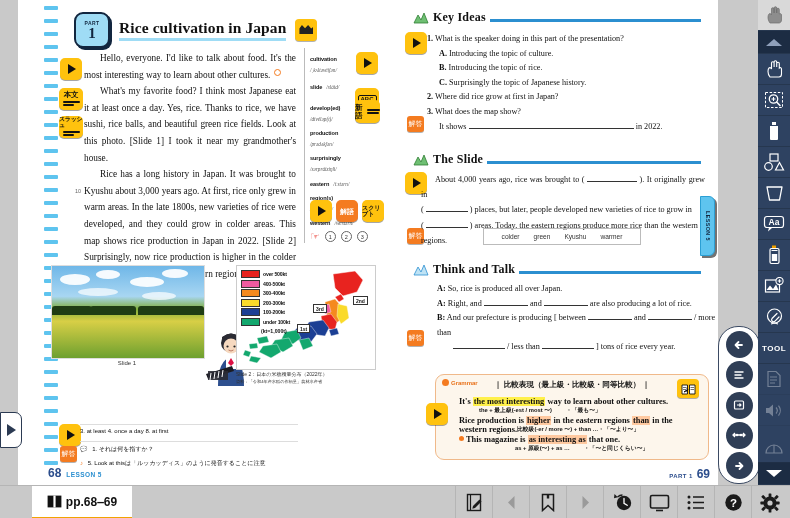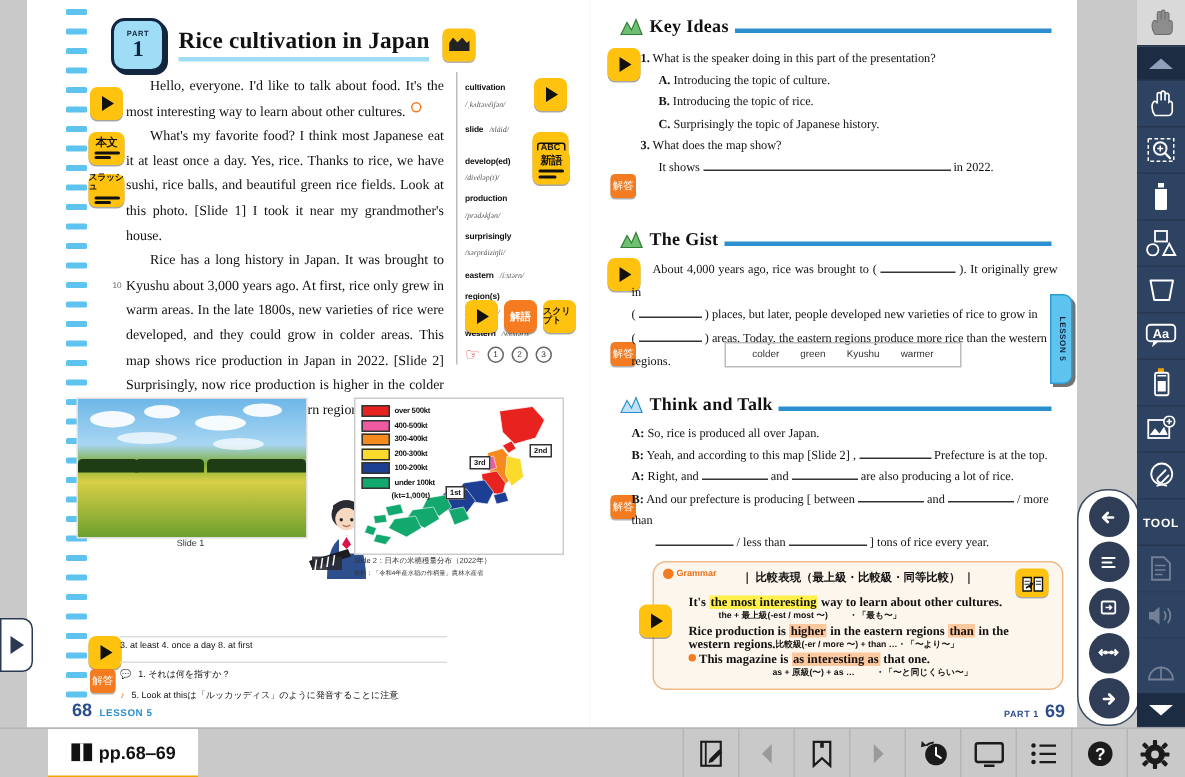--- a/index.html
+++ b/index.html
@@ -283,21 +283,21 @@
           <div class="row"><span class="w">region(s)</span><br><span class="ph">/ríːdʒən(z)/</span></div>
           <div class="row"><span class="w">western</span> <span class="ph">/wéstərn/</span></div>
         </div>
 
         <div style="position:absolute;left:338px;top:52px;" class="chip chip-y chip-play">
             <span class="play-tri"></span>
           </div>
         <div style="position:absolute;left:337px;top:88px;width:24px;height:21px;" class="chip chip-y">
           <span style="font-size:6px;border:1px solid #111;padding:0 2px;border-radius:2px">ABC</span>
         </div>
-        <div style="position:absolute;left:337px;top:100px;width:25px;height:21px;flex-direction:column;gap:1px" class="chip chip-y chip-jp">
+        <div style="position:absolute;left:337px;top:100px;width:25px;height:21px;flex-direction:row;gap:1px" class="chip chip-y chip-jp">
           <span class="lab">新語</span>
           <span class="bars">
               <b></b>
               <b style="width:12px"></b>
             </span>
         </div>
 
         <div class="vbtns">
           <div class="chip chip-y chip-play">
               <span class="play-tri"></span>
@@ -446,34 +446,36 @@
 
         <div style="position:absolute;left:34px;top:32px;width:278px" class="q">
           <div><b>1.</b>
             <span>What is the speaker doing in this part of the presentation?</span></div>
           <div style="padding-left:12px"><b>A.</b>
             <span>Introducing the topic of culture.</span></div>
           <div style="padding-left:12px"><b>B.</b>
             <span>Introducing the topic of rice.</span></div>
           <div style="padding-left:12px"><b>C.</b>
             <span>Surprisingly the topic of Japanese history.</span></div>
+          <div><b>2.</b>
+            <span>Where did rice grow at first in Japan?</span></div>
           <div><b>3.</b>
             <span>What does the map show?</span></div>
           <div style="padding-left:12px">
             <span>It shows</span>
             <span class="blank" style="width:165px"></span>
             <span>in 2022.</span>
           </div>
         </div>
 
         <div style="position:absolute;left:20px;top:152px;width:288px" class="sec-hd">
           <svg class="sec-ic" viewBox="0 0 16 14">
             <path d="M1 12 L5 4 L8 9 L11 2 L15 12 Z" fill="#6fbf73" stroke="#2e7d32" stroke-width=".8"></path>
           </svg>
-          <span class="sec-title">The Gist</span>
+          <span class="sec-title">The Slide</span>
           <span class="sec-rule"></span>
         </div>
 
         <div class="chip chip-y chip-play" style="position:absolute;left:12px;top:172px">
             <span class="play-tri"></span>
           </div>
         <div class="chip-sm-o" style="position:absolute;left:14px;top:228px">解答</div>
 
         <div style="position:absolute;left:28px;top:172px;width:284px" class="gist-p">
           <span style="padding-left:14px">About 4,000 years ago, rice was brought to (</span>
@@ -498,27 +500,23 @@
         <div style="position:absolute;left:20px;top:262px;width:288px" class="sec-hd">
           <svg class="sec-ic" viewBox="0 0 16 14">
             <path d="M1 12 L5 4 L8 9 L11 2 L15 12 Z" fill="#bfe3f5" stroke="#2b8fd0" stroke-width=".8"></path>
           </svg>
           <span class="sec-title">Think and Talk</span>
           <span class="sec-rule"></span>
         </div>
 
         <div class="chip-sm-o" style="position:absolute;left:14px;top:330px">解答</div>
 
-        <div style="position:absolute;left:28px;top:282px;width:288px" class="q">
+        <div style="position:absolute;left:44px;top:282px;width:288px" class="q">
           <div><b>A:</b>
             <span>So, rice is produced all over Japan.</span></div>
-          <div><b>B:</b>
-            <span>Yeah, and according to this map [Slide 2] ,</span>
-            <span class="blank" style="width:48px"></span>
-            <span>Prefecture is at the top.</span></div>
           <div><b>A:</b>
             <span>Right, and</span>
             <span class="blank" style="width:44px"></span>
             <span>and</span>
             <span class="blank" style="width:44px"></span>
             <span>are also producing a lot of rice.</span></div>
           <div><b>B:</b>
             <span>And our prefecture is producing [  between</span>
             <span class="blank" style="width:44px"></span>
             <span>and</span>

